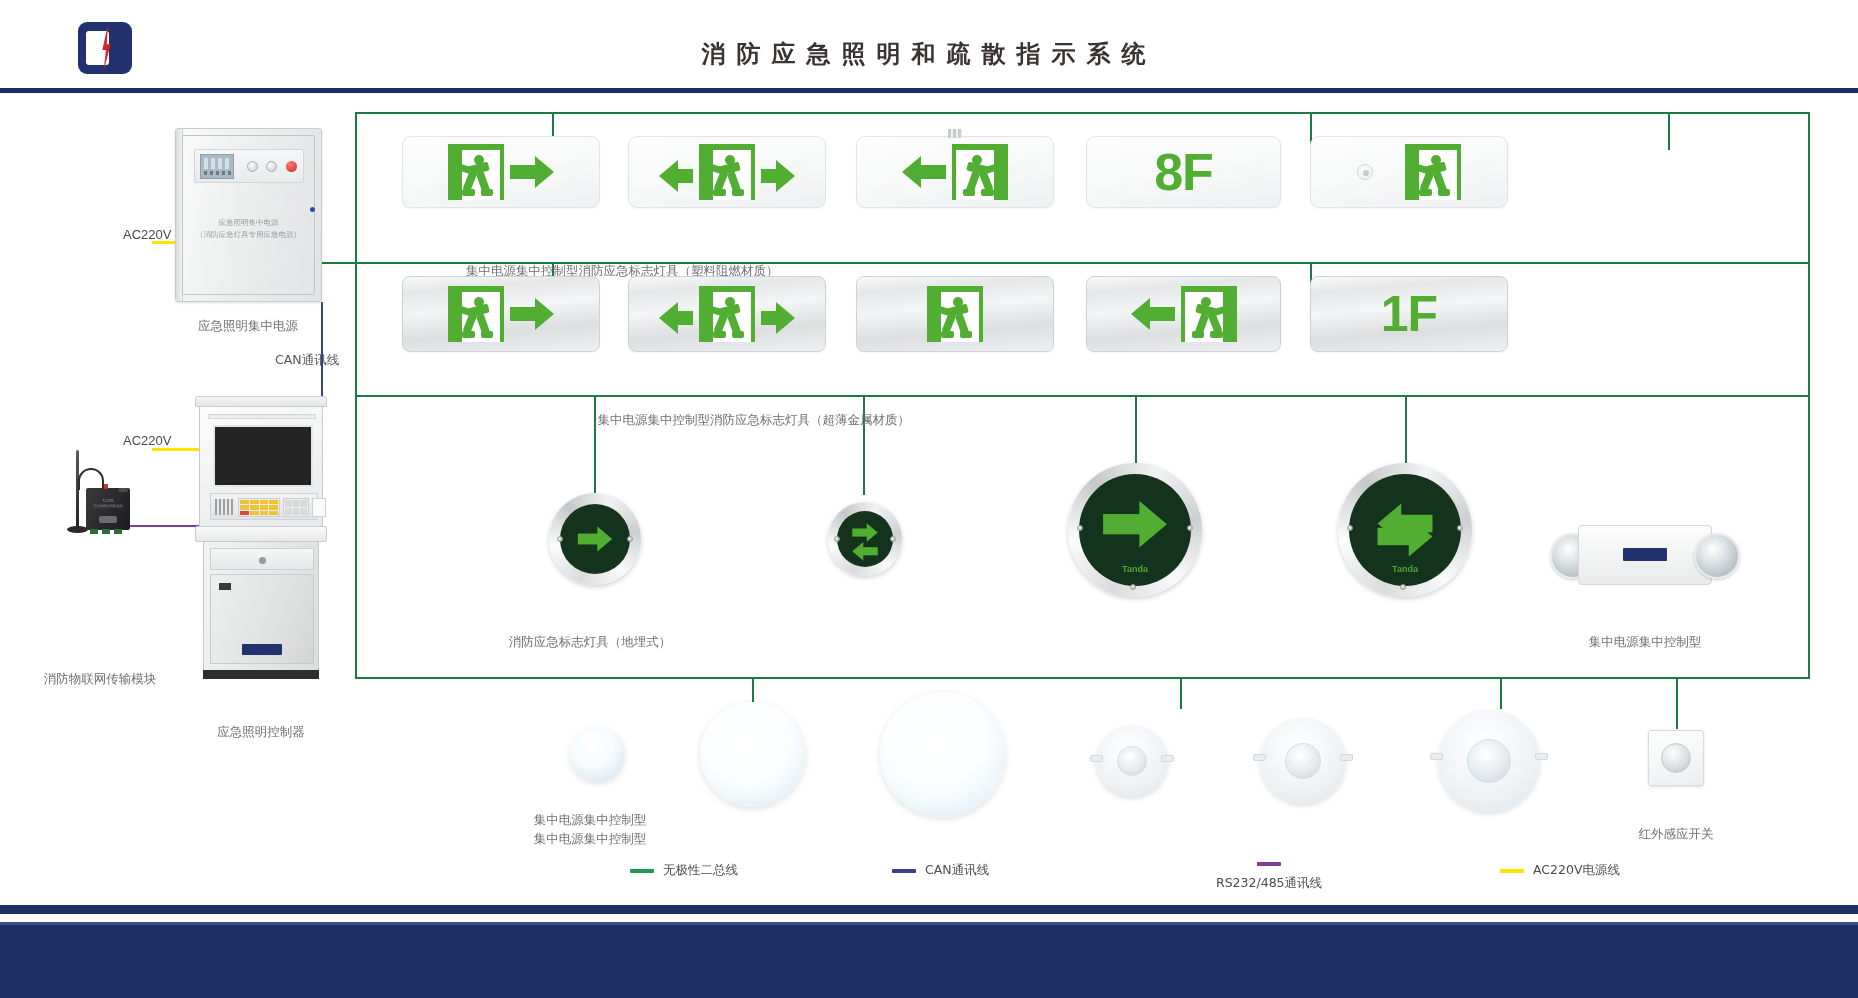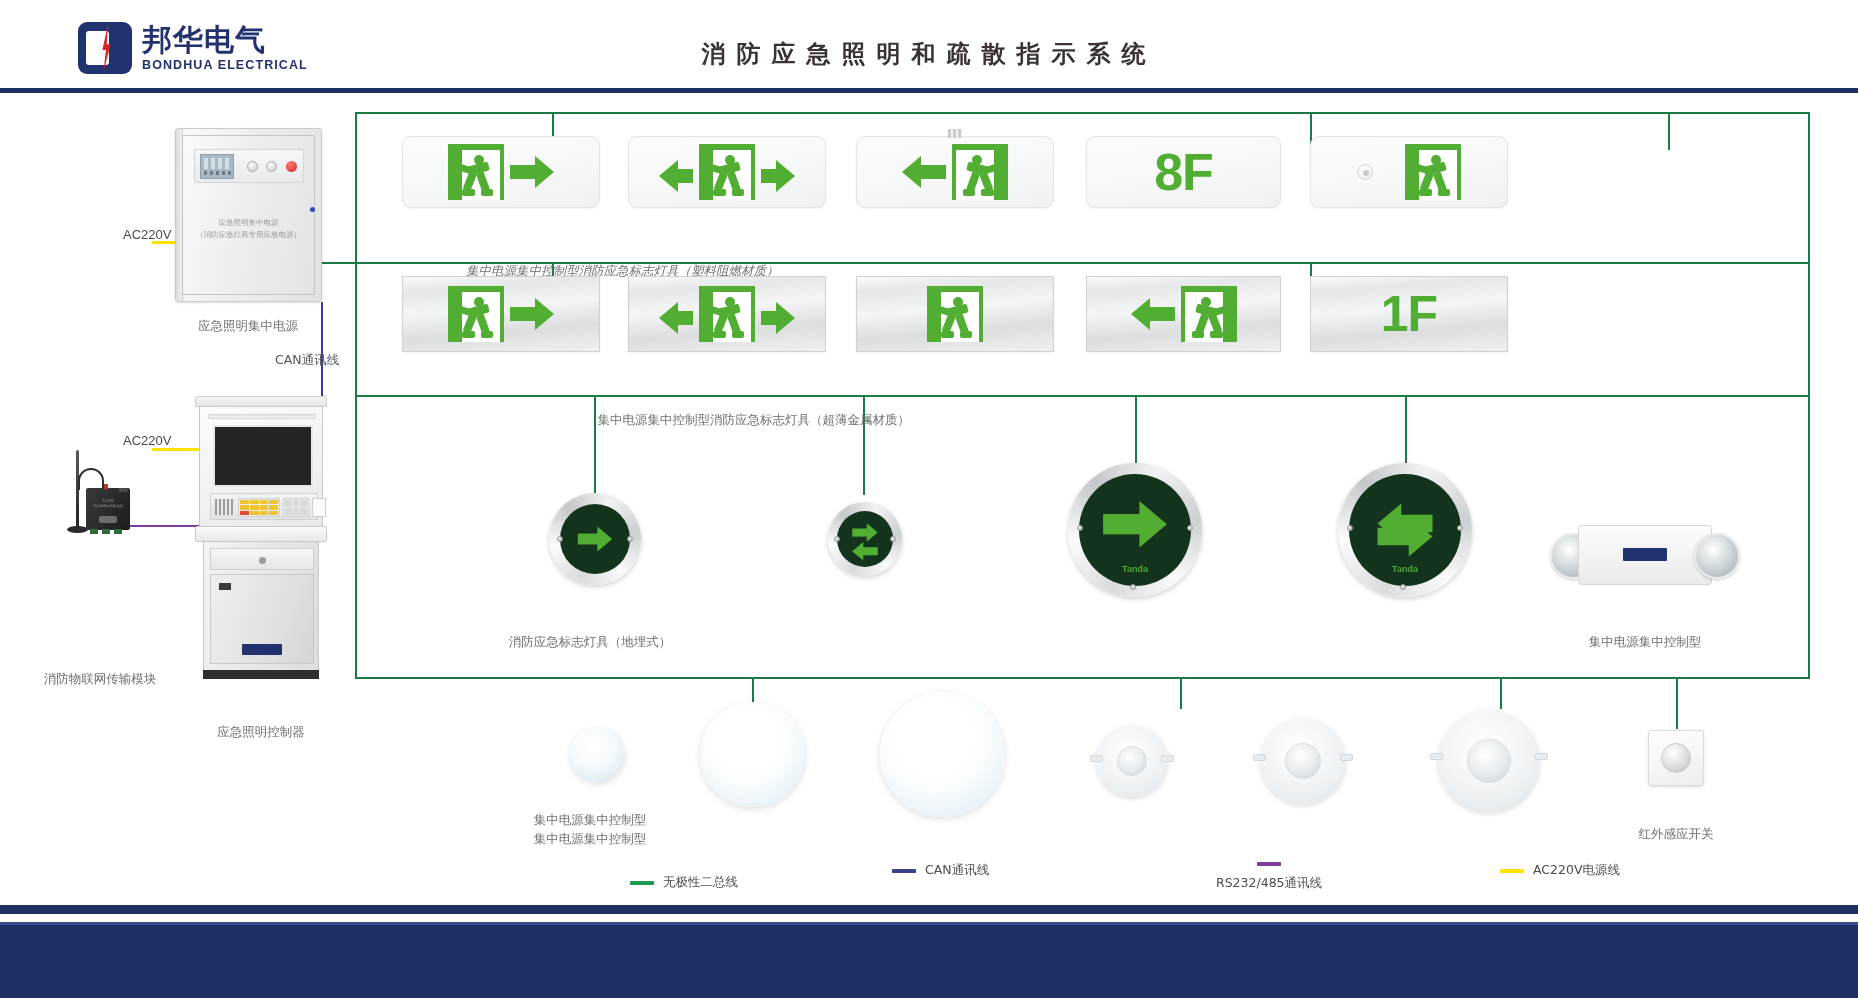--- a/index.html
+++ b/index.html
@@ -290,21 +290,21 @@
   
   .sign-panel {
     position:absolute;
     background:linear-gradient(170deg,#fdfdfd 0%,#f7f8f8 50%,#f0f1f2 100%);
     border:1px solid #e2e4e5; border-radius:9px;
     display:flex; align-items:center; justify-content:center;
     box-shadow:0 1px 2px rgba(0,0,0,.05);
   }
   .sign-panel.metal {
     background:linear-gradient(175deg,#fafbfb 0%,#e5e7e8 18%,#f4f5f6 42%,#dcdedf 70%,#eff0f1 100%);
-    border:1px solid #cfd2d4; border-radius:0;justify-content:center;
+    border:1px solid #cfd2d4; border-radius:8px;justify-content:center;
   }
   .glyph-row { display:flex; align-items:center; gap:6px; }
   .arrow-r, .arrow-l {
     position:relative; width:44px; height:38px;
   }
   .arrow-r::before, .arrow-l::before {
     content:""; position:absolute; top:12px; height:14px; background:#52ae32;
   }
   .arrow-r::before { left:0; width:26px; }
   .arrow-l::before { right:0; width:26px; }
@@ -475,24 +475,20 @@
   .legend-swatch { width:24px; height:4px; border-radius:1px; }
 </style>
 </head>
 <body>
 
 <div id="header">
   <div id="logo-block">
     <div class="logo-mark">
       <div class="notch"></div>
       <div class="bolt"></div>
-    </div>
-    <div>
-      <div class="logo-text-cn">邦华电气</div>
-      <div class="logo-text-en">BONDHUA ELECTRICAL</div>
     </div>
   </div>
   <div id="page-title">消防应急照明和疏散指示系统</div>
   <div id="header-rule"></div>
 </div>
 
 <div class="wire wire-v green" style="left:355px; top:112px; height:566px;"></div>
 <div class="wire wire-h green" style="left:355px; top:112px; width:1455px;"></div>
 <div class="wire wire-h green" style="left:355px; top:262px; width:1455px;"></div>
 <div class="wire wire-h green" style="left:355px; top:395px; width:1455px;"></div>
@@ -672,21 +668,21 @@
         <div class="torso"></div>
       <div class="arm"></div>
         <div class="leg1"></div>
         <div class="leg2"></div>
       <div class="foot1"></div>
         <div class="foot2"></div>
     </div>
   </div>
 </div>
 
-<div class="dev-label" style="left:390px; top:262px; width:520px; text-align:left; padding-left:76px;font-style:italic;">集中电源集中控制型消防应急标志灯具（塑料阻燃材质）</div>
+<div class="dev-label" style="left:390px; top:262px; width:520px; text-align:left; padding-left:76px;">集中电源集中控制型消防应急标志灯具（塑料阻燃材质）</div>
 
 <div class="sign-panel metal" style="left:402px; top:276px; width:198px; height:76px;">
   <div class="glyph-row">
     <div class="runner">
       <div class="doorway"></div>
         <div class="head"></div>
         <div class="torso"></div>
       <div class="arm"></div>
         <div class="leg1"></div>
         <div class="leg2"></div>
@@ -824,21 +820,21 @@
   <div>集中电源集中控制型</div>
   <div>集中电源集中控制型</div>
 </div>
 
 <div id="ir-switch">
   <div class="dome"></div>
 </div>
 <div class="dev-label" style="left:1596px; top:825px; width:160px;">红外感应开关</div>
 
 <div id="legend">
-  <div class="legend-item" style="left:0; top:0;margin-top:12px;">
+  <div class="legend-item" style="left:0; top:0;">
     <span class="legend-swatch" style="background:#1c9b4f;"></span>
     <span>无极性二总线</span>
   </div>
   <div class="legend-item" style="left:262px; top:0;">
     <span class="legend-swatch" style="background:#3b3f8f;"></span>
     <span>CAN通讯线</span>
   </div>
   <div class="legend-item" style="left:586px; top:0;flex-direction:column;">
     <span class="legend-swatch" style="background:#7b3f99;"></span>
     <span>RS232/485通讯线</span>

